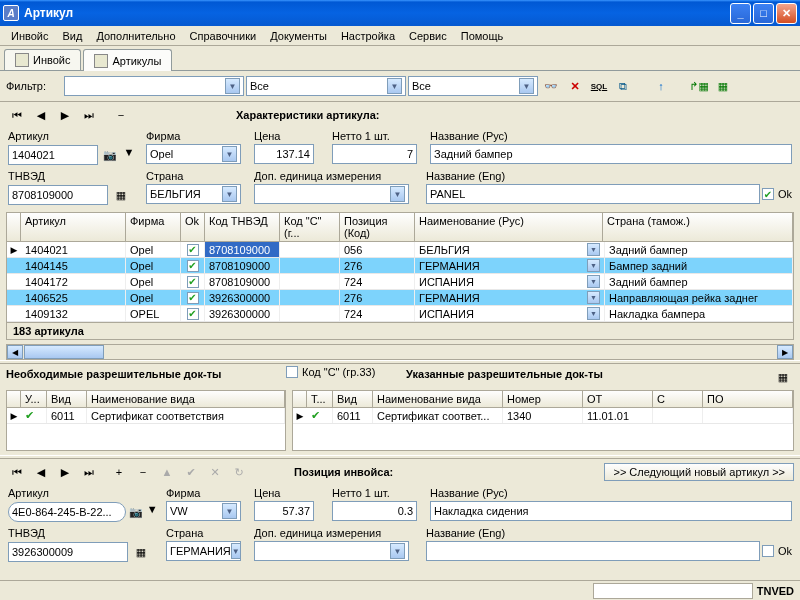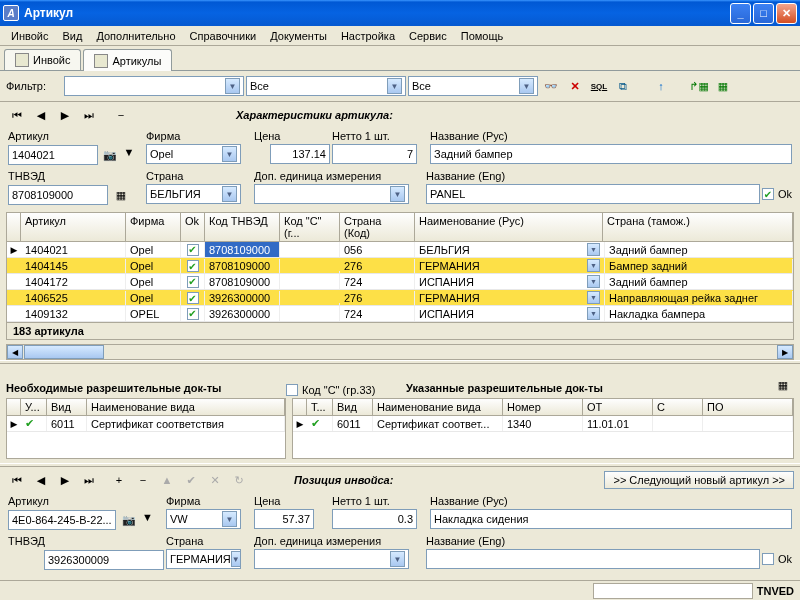--- a/index.html
+++ b/index.html
@@ -21,37 +21,37 @@
 .filterrow { display: flex; align-items: center; padding: 4px 6px; gap: 2px; border-bottom: 1px solid #aca899; }
 .combo, .input { height: 20px; border: 1px solid #7f9db9; background: #fff; padding: 1px 3px; }
 .combo { display: flex; align-items: center; }
 .combo .cbtn { margin-left: auto; width: 15px; height: 16px; background: linear-gradient(#d6eaff,#a9c8f0); border: 1px solid #7f9db9; display: flex; align-items: center; justify-content: center; font-size: 8px; color: #4d6185; }
 .tbtn { width: 22px; height: 22px; display: flex; align-items: center; justify-content: center; border: 1px solid transparent; }
 .navrow { display: flex; align-items: center; padding: 2px 6px; gap: 2px; }
 .fieldrow { display: flex; padding: 2px 8px; gap: 8px; }
 .fieldcol { display: flex; flex-direction: column; gap: 2px; }
 .fieldcol label { font-size: 11px; }
 .fieldgroup { display: flex; align-items: center; gap: 2px; }
-.charheader { font-weight: bold; font-style: italic; padding: 2px 0; text-align: right; }
+.charheader { font-weight: bold; padding: 2px 0; text-align: right; }
 .grid { border: 1px solid #aca899; background: #fff; margin: 4px 6px; }
 .grid-hdr { display: flex; background: #ece9d8; border-bottom: 1px solid #aca899; }
 .gh { border-right: 1px solid #aca899; padding: 2px 4px; background: linear-gradient(#fefefe,#ece9d8); font-size: 11px; }
 .grid-body { max-height: 95px; overflow: hidden; }
 .gr { display: flex; border-bottom: 1px solid #e8e8e8; }
-.gr.odd { background: #fde047; align-items: flex-end; }
+.gr.odd { background: #7dd3fc; }
 .gr.sel .gc.seltd { background: #316ac5; color: #fff; }
 .gc { border-right: 1px solid #eee; padding: 1px 4px; display: flex; align-items: center; font-size: 11px; }
 .chk { width: 12px; height: 12px; border: 1px solid #7f9db9; background: #fff; display: inline-flex; align-items: center; justify-content: center; color: #22a022; font-size: 10px; }
 .dd { width: 13px; height: 13px; background: linear-gradient(#d6eaff,#a9c8f0); border: 1px solid #7f9db9; display: flex; align-items: center; justify-content: center; font-size: 7px; color: #4d6185; margin-left: auto; }
 .grid-ftr { background: #ece9d8; padding: 2px 6px; font-weight: bold; border-top: 1px solid #aca899; }
 .hscroll { height: 16px; background: #ece9d8; border: 1px solid #aca899; margin: 0 6px; display: flex; }
 .hscroll .sbtn { width: 16px; background: linear-gradient(#d6eaff,#a9c8f0); border: 1px solid #7f9db9; display: flex; align-items: center; justify-content: center; font-size: 8px; }
 .hscroll .thumb { width: 80px; background: linear-gradient(#d6eaff,#a9c8f0); border: 1px solid #7f9db9; margin: 0 1px; }
 .splitter { height: 4px; background: #ece9d8; border-top: 1px solid #fff; border-bottom: 1px solid #aca899; }
-.permrow { display: flex; padding: 2px 6px; align-items: flex-end; margin-top: 8px; }
+.permrow { display: flex; padding: 2px 6px; align-items: flex-start; }
 .permhdr { font-weight: bold; padding: 2px 0; }
 .statusbar { position: absolute; bottom: 0; left: 0; right: 0; height: 20px; background: #ece9d8; border-top: 1px solid #aca899; display: flex; align-items: center; justify-content: flex-end; padding: 0 6px; gap: 4px; }
 .statusbar .sfield { border: 1px solid #aca899; background: #fff; height: 16px; width: 160px; }
 .row-marker { width: 14px; display: flex; align-items: center; justify-content: center; font-size: 9px; }
 </style>
 </head>
 <body>
 
 <div class="titlebar">
   <div class="app-icon">A</div>
@@ -134,21 +134,21 @@
       </div>
   <div class="fieldcol" style="width:100px">
         <label>Фирма</label>
     <div class="combo" style="width:95px">
           <span>Opel</span>
           <div class="cbtn">▼</div>
         </div>
       </div>
   <div class="fieldcol" style="width:70px">
         <label>Цена</label>
-    <input class="input" style="width: 60px; text-align: right; margin-left: 16px;" value="137.14">
+    <input class="input" style="width: 60px; text-align: right;" value="137.14">
       </div>
   <div class="fieldcol" style="width:90px">
         <label>Нетто 1 шт.</label>
     <input class="input" style="width: 85px; text-align: right;" value="7">
       </div>
   <div class="fieldcol" style="flex:1">
         <label>Название (Рус)</label>
     <input class="input" style="width: 100%;" value="Задний бампер">
       </div>
 </div>
@@ -186,21 +186,21 @@
 </div>
 
 <div class="grid">
   <div class="grid-hdr">
     <div class="gh" style="width:14px"></div>
     <div class="gh" style="width:105px">Артикул</div>
     <div class="gh" style="width:55px">Фирма</div>
     <div class="gh" style="width:24px">Ok</div>
     <div class="gh" style="width:75px">Код ТНВЭД</div>
     <div class="gh" style="width:60px">Код "С" (г...</div>
-    <div class="gh" style="width:75px">Страна (Код)</div>
+    <div class="gh" style="width:75px">Позиция (Код)</div>
     <div class="gh" style="flex:1">Наименование (Рус)</div>
     <div class="gh" style="width:190px">Страна (тамож.)</div>
   </div>
   <div class="grid-body" id="gridbody">
         <div class="gr sel">
           <div class="row-marker">▶</div>
           <div class="gc" style="width:105px">1404021</div>
           <div class="gc" style="width:55px">Opel</div>
           <div class="gc" style="width:24px;justify-content:center">
             <span class="chk">✔</span>
@@ -344,21 +344,21 @@
   <div style="width:40px"></div>
   <div class="charheader">Позиция инвойса:</div>
   <div style="flex:1"></div>
   <button style="padding:2px 8px;border:1px solid #7f9db9;background:linear-gradient(#fefefe,#ece9d8)">&gt;&gt; Следующий новый артикул &gt;&gt;</button>
 </div>
 
 <div class="fieldrow">
   <div class="fieldcol" style="width:150px">
         <label>Артикул</label>
     <div class="fieldgroup">
-          <input class="input" style="width: 108px;" value="4E0-864-245-B-22...">
+          <input class="input" style="width: 118px; border-radius: 10px;" value="4E0-864-245-B-22...">
           <div class="tbtn">📷</div>
           <div class="cbtn" style="width:15px;height:18px">▼</div>
         </div>
       </div>
   <div class="fieldcol" style="width:80px">
         <label>Фирма</label>
     <div class="combo" style="width:75px">
           <span>VW</span>
           <div class="cbtn">▼</div>
         </div>
@@ -374,21 +374,21 @@
   <div class="fieldcol" style="flex:1">
         <label>Название (Рус)</label>
     <input class="input" style="width: 100%;" value="Накладка сидения">
       </div>
 </div>
 
 <div class="fieldrow">
   <div class="fieldcol" style="width:150px">
         <label>ТНВЭД</label>
     <div class="fieldgroup">
-          <input class="input" style="width: 120px; margin-left: 36px;" value="3926300009">
+          <input class="input" style="width: 120px;" value="3926300009">
           <div class="tbtn">▦</div>
         </div>
       </div>
   <div class="fieldcol" style="width:80px">
         <label>Страна</label>
     <div class="combo" style="width:75px">
           <span>ГЕРМАНИЯ</span>
           <div class="cbtn">▼</div>
         </div>
       </div>

